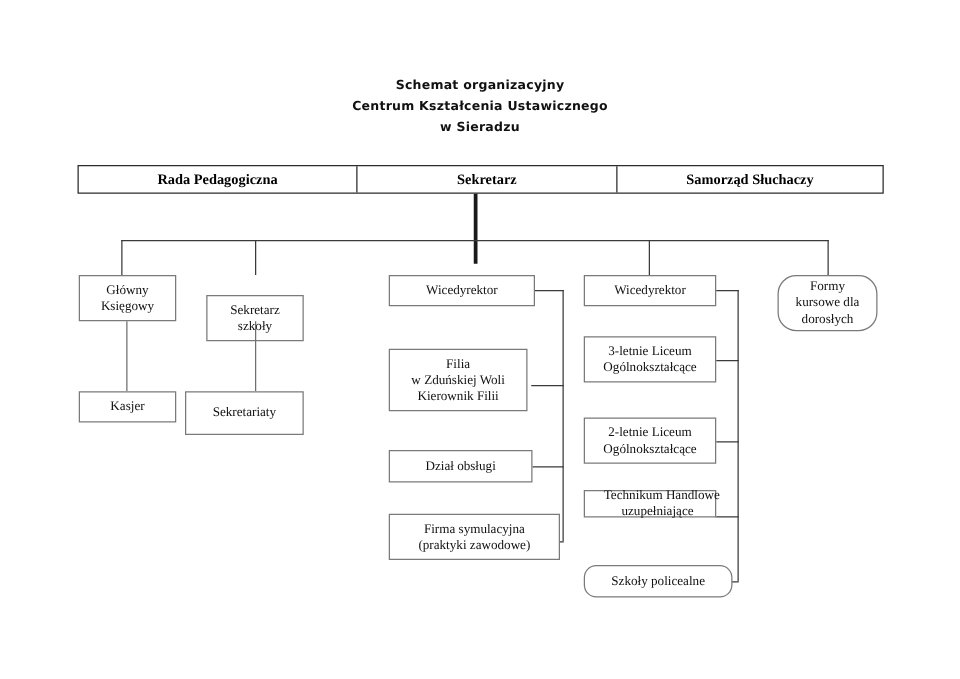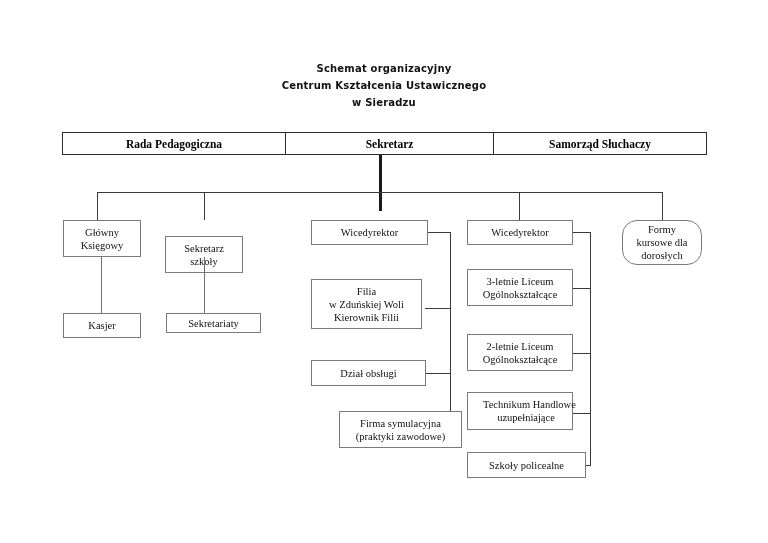--- a/index.html
+++ b/index.html
@@ -141,21 +141,21 @@
 
   <div class="box" style="left:165px; top:236px; width:78px; height:37px;">
     <div class="lines">
       <span>Sekretarz</span>
       <span>szkoły</span>
     </div>
   </div>
 
   <div class="vline" style="left:204px; top:257px; height:56px;"></div>
 
-  <div class="box" style="left:166px; top:313px; width:95px; height:20px;text-align:center;">
+  <div class="box" style="left:148px; top:313px; width:95px; height:35px;text-align:center;">
     <div class="lines">
       <span>Sekretariaty</span>
     </div>
   </div>
 
   <div class="box" style="left:311px; top:220px; width:117px; height:25px;">
     <div class="lines">
       <span>Wicedyrektor</span>
     </div>
   </div>
@@ -173,21 +173,21 @@
   </div>
 
   <div class="hline dark" style="left:425px; top:373px; width:26px;"></div>
   <div class="box" style="left:311px; top:360px; width:115px; height:26px;">
     <div class="lines">
       <span>Dział obsługi</span>
     </div>
   </div>
 
   <div class="hline dark" style="left:425px; top:433px; width:26px;"></div>
-  <div class="box" style="left:311px; top:411px; width:123px; height:37px;margin-left:28px;">
+  <div class="box" style="left:311px; top:411px; width:137px; height:37px;">
     <div class="lines">
       <span>Firma symulacyjna</span>
       <span>(praktyki zawodowe)</span>
     </div>
   </div>
 
   <div class="box" style="left:467px; top:220px; width:106px; height:25px;">
     <div class="lines">
       <span>Wicedyrektor</span>
     </div>
@@ -206,29 +206,29 @@
 
   <div class="hline dark" style="left:572px; top:353px; width:19px;"></div>
   <div class="box" style="left:467px; top:334px; width:106px; height:37px;">
     <div class="lines">
       <span>2-letnie Liceum</span>
       <span>Ogólnokształcące</span>
     </div>
   </div>
 
   <div class="hline dark" style="left:572px; top:413px; width:19px;"></div>
-  <div class="box" style="left:467px; top:392px; width:106px; height:38px;padding-left:12px;">
+  <div class="box" style="left:467px; top:392px; width:106px; height:22px;padding-left:12px;">
     <div class="lines">
       <span>Technikum Handlowe</span>
       <span>uzupełniające</span>
     </div>
   </div>
 
   <div class="hline dark" style="left:572px; top:465px; width:19px;"></div>
-  <div class="box" style="left:467px; top:452px; width:119px; height:26px;">
+  <div class="box" style="left:467px; top:452px; width:119px; height:26px;border-radius:10px;">
     <div class="lines">
       <span>Szkoły policealne</span>
     </div>
   </div>
 
   <div class="box" style="left:622px; top:220px; width:80px; height:45px;border-radius:15px;">
     <div class="lines">
       <span>Formy</span>
       <span>kursowe dla</span>
       <span>dorosłych</span>

